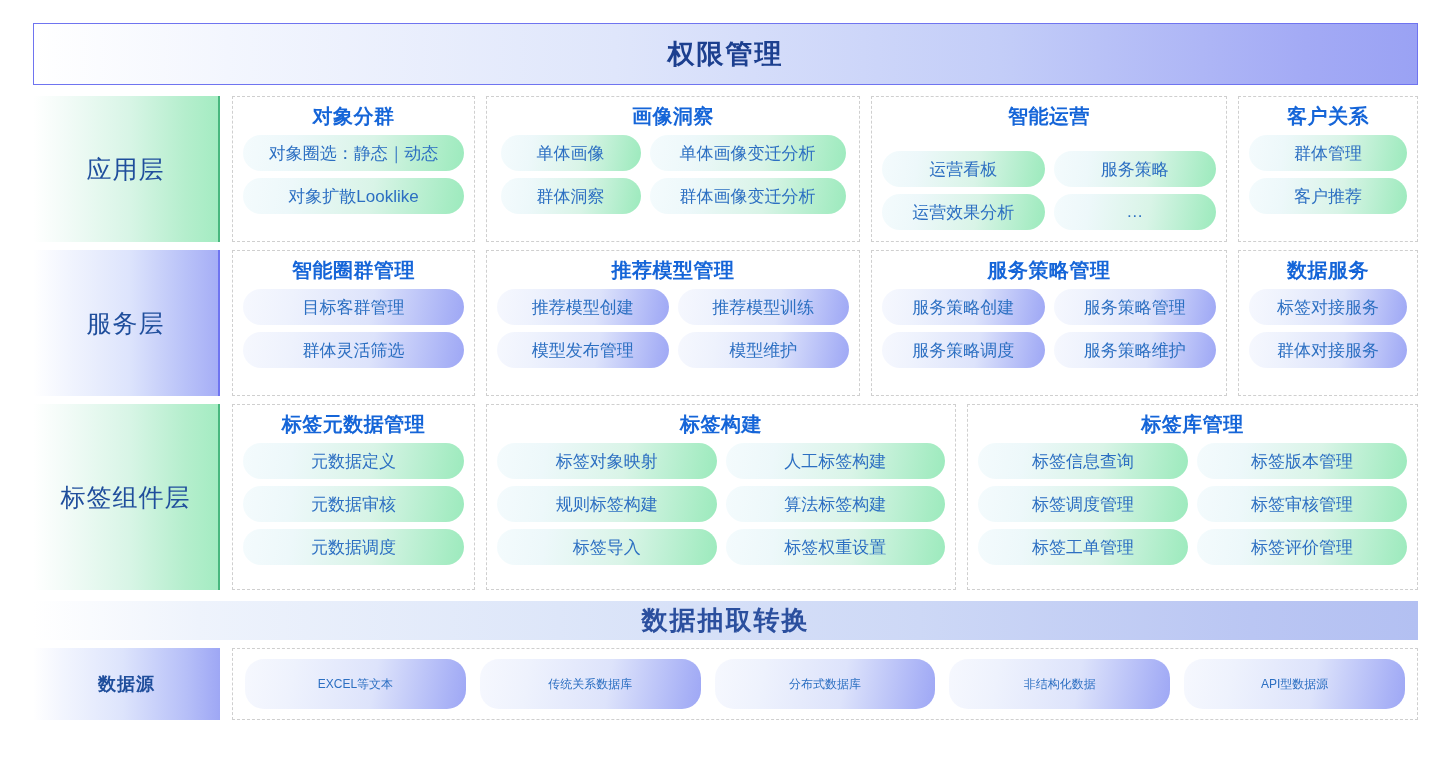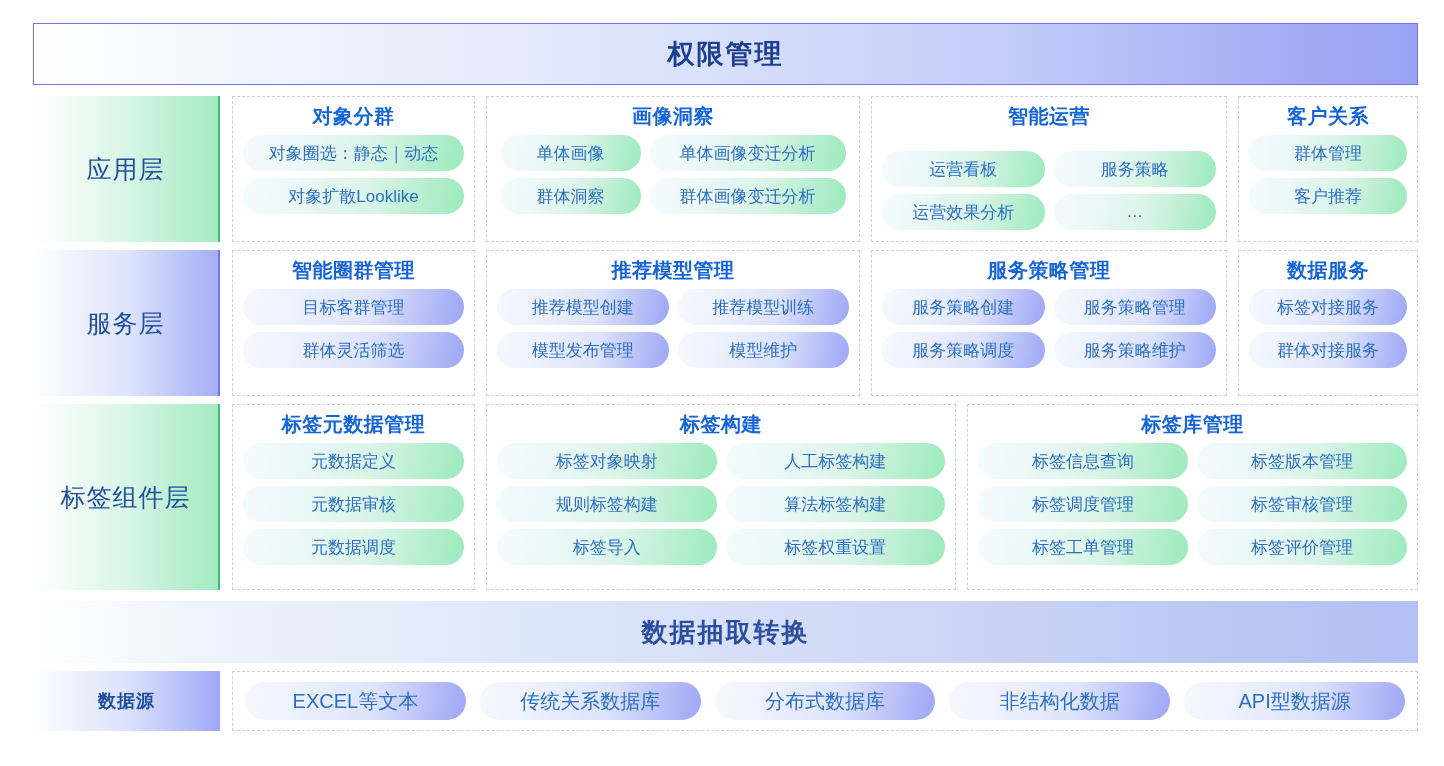--- a/index.html
+++ b/index.html
@@ -75,42 +75,42 @@
   }
   .pill.green {
     background: linear-gradient(100deg, #f4fbfd 0%, #edf8fa 22%, #d9f4e7 58%, #a7ecc4 92%, #9ceabd 100%);
   }
   .pill.purple {
     background: linear-gradient(100deg, #f6f8fe 0%, #eef2fd 22%, #dde3fb 58%, #a9b2f6 92%, #9ea7f5 100%);
   }
 
   
   .mid-banner {
-    height: 62px;
+    height: 39px;
     background: linear-gradient(90deg, #ffffff 0%, #eef3fc 12%, #dde6f9 38%, #cdd8f6 64%, #bac6f3 88%, #b3c0f2 100%);
     display: flex; align-items: center; justify-content: center;
     margin: 3px 0 8px 0;
   }
   .mid-banner-title { font-size: 26px; font-weight: bold; color: #2b4f9e; letter-spacing: 2px; }
 
   
   .source-row { display: flex; align-items: stretch; }
   .source-label {
     width: 187px; flex: none;
     display: flex; align-items: center; justify-content: center;
     font-size: 18px; font-weight: bold; color: #1f4e9c; letter-spacing: 1px;
     background: linear-gradient(90deg, #ffffff 0%, #f2f5fe 16%, #dde4fc 48%, #b6bff8 82%, #9ea7f5 100%);
   }
   .source-panel {
     flex: 1; margin-left: 12px;
     border: 1px dashed #cfcfcf;
     display: flex; align-items: center; gap: 14px;
     padding: 10px 12px;
   }
-  .source-panel .pill { height: 38px; border-radius: 19px; font-size: 20px; }
+  .source-panel .pill { height: 50px; border-radius: 19px; font-size: 12px; }
 
   
   .row-app .layer-label { height: 146px; }
   .row-svc .layer-label { height: 146px; }
   .row-tag .layer-label { height: 186px; }
 </style>
 </head>
 <body>
 
 <div class="page">

